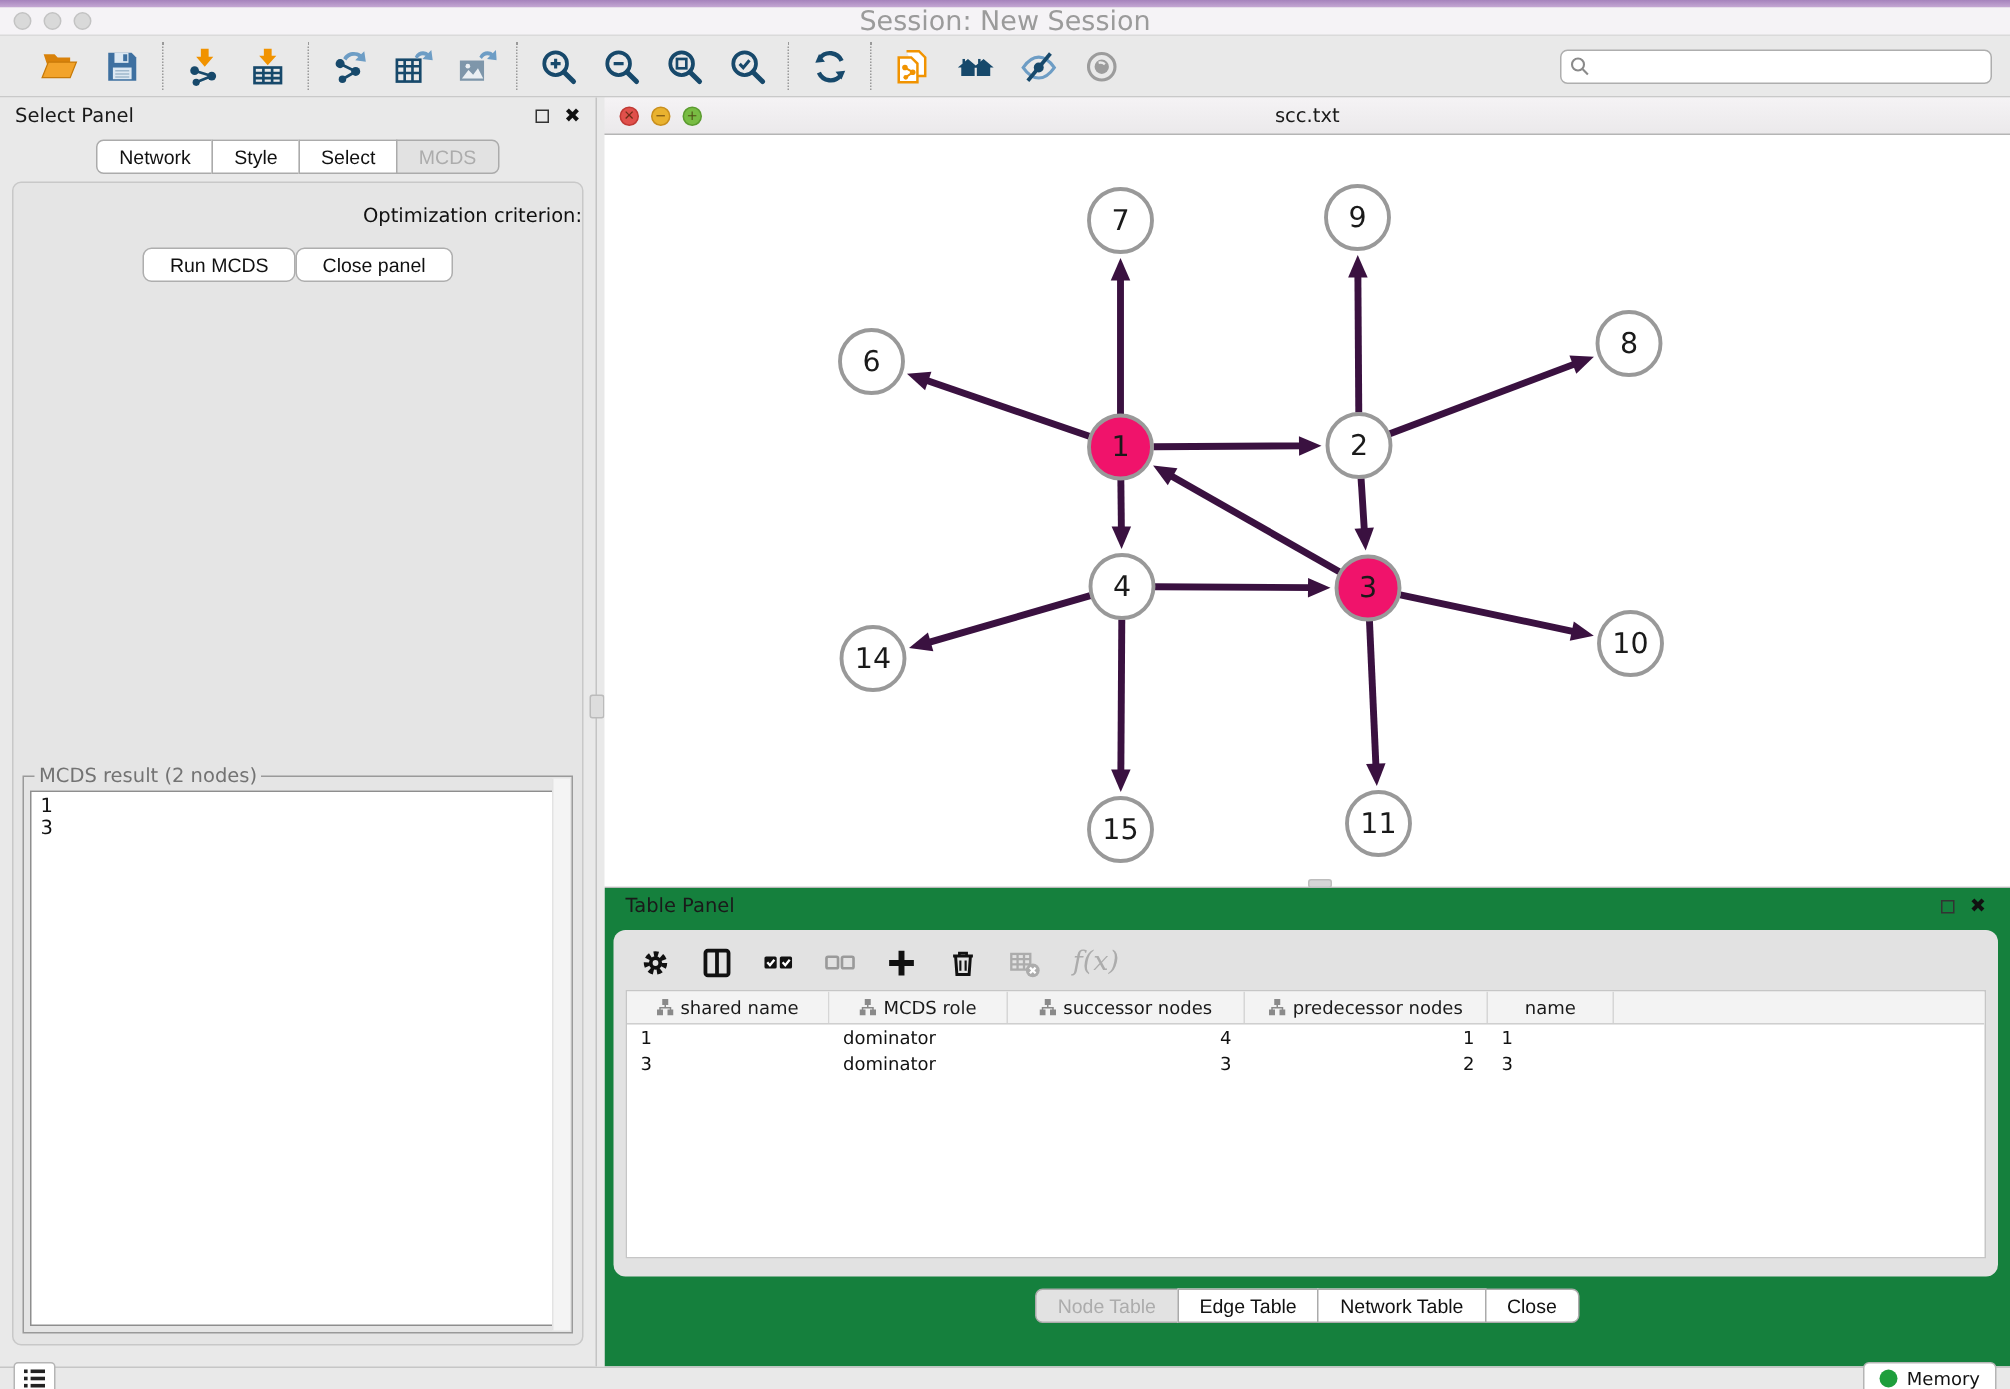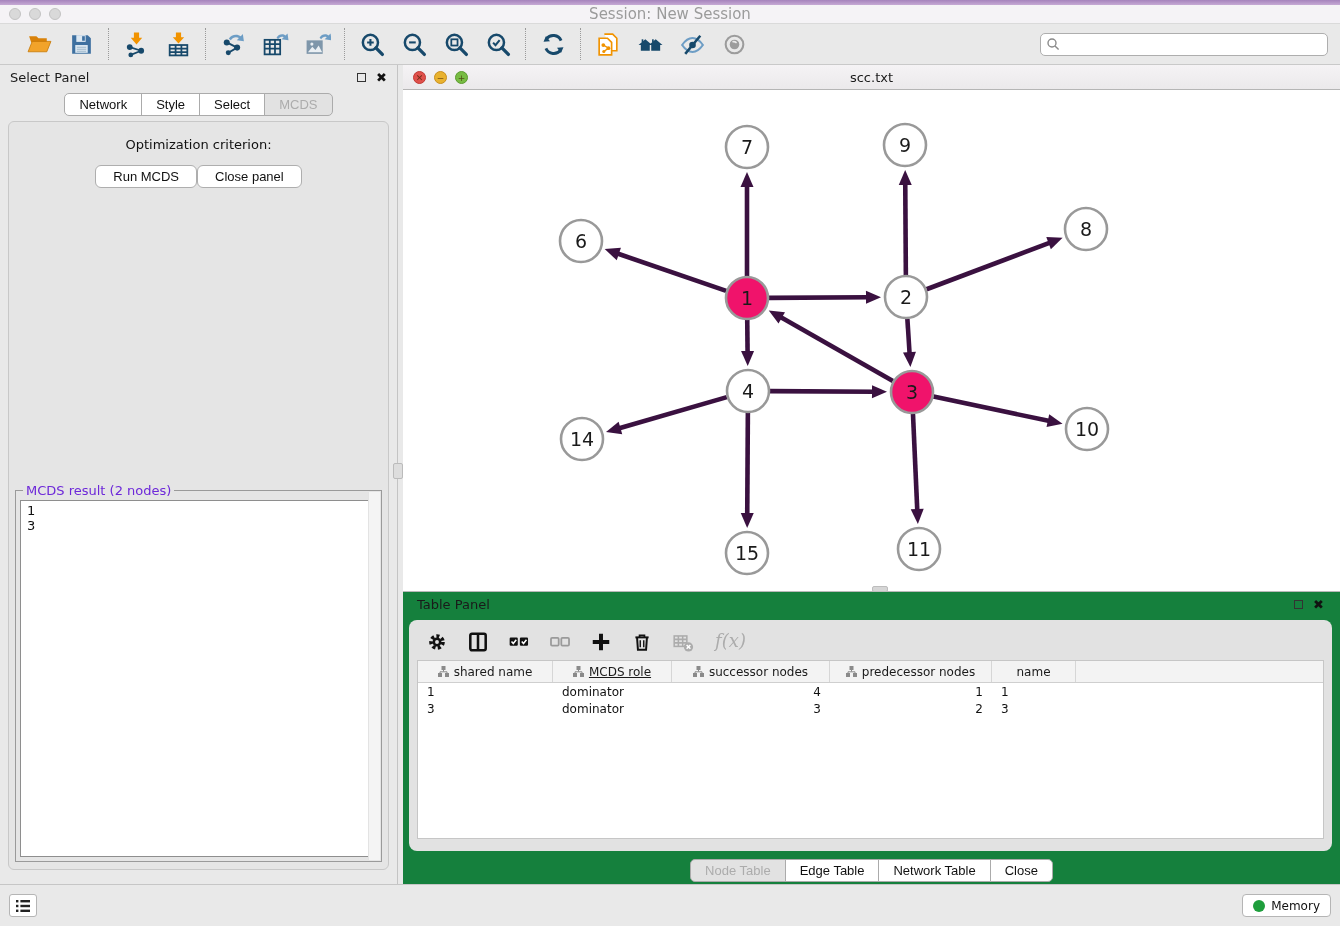--- a/index.html
+++ b/index.html
@@ -4,21 +4,21 @@
 <style>
   *{box-sizing:border-box;margin:0;padding:0}
   body{font-family:"DejaVu Sans","Liberation Sans",sans-serif;background:#bbb}
   .window{width:1340px;height:926px;background:#E9E9E9;display:flex;flex-direction:column;position:relative;overflow:hidden}
 
   
   .accent{height:5px;background:linear-gradient(#A583BC,#C6A9D4)}
   .titlebar{height:19px;background:#F5F3F6;border-bottom:1px solid #DADADA;position:relative;display:flex;align-items:center}
   .traffic{display:flex;gap:8px;margin-left:9px;z-index:2}
   .traffic span{width:12px;height:12px;border-radius:50%;background:#D9D9D9;border:1px solid #C3C3C3}
-  .win-title{position:absolute;left:0;right:0;text-align:center;font-size:15px;color:#9B9B9B}
+  .win-title{position:absolute;left:0;right:0;text-align:center;font-size:18px;color:#9B9B9B}
 
   
   .toolbar{height:41px;border-bottom:1px solid #C9C9C9;display:flex;align-items:center;padding:0 12px;background:#E9E9E9}
   .tb-group{display:flex;align-items:center;gap:14px;padding:0 13px}
   .tb-sep{width:0;height:32px;border-left:1px dotted #9A9A9A}
   .tb-icon{width:28px;height:28px;display:flex;align-items:center;justify-content:center;cursor:pointer}
   .tb-icon svg{width:27px;height:27px}
   .search-wrap{margin-left:auto;position:relative}
   .search-wrap input{width:288px;height:23px;border:1px solid #AEAEAE;border-radius:5px;background:#fff;padding:0 6px 0 24px;font-size:12px;outline:none}
   .search-glass{position:absolute;left:6px;top:4px;width:14px;height:14px}
@@ -33,28 +33,28 @@
   .panel-titlebar{height:25px;display:flex;align-items:center;padding:0 10px;font-size:13px;color:#1A1A1A}
   .panel-controls{margin-left:auto;display:flex;align-items:center;gap:10px}
   .ic-float{width:9px;height:9px;border:1.5px solid #333;display:inline-block;cursor:pointer}
   .ic-close{font-size:13px;font-weight:bold;color:#111;cursor:pointer;line-height:1}
   .seg-row{display:flex;justify-content:center;margin-top:3px}
   .seg-btn{font-size:13px;padding:3px 14px;background:#fff;border:1px solid #ABABAB;margin-left:-1px;color:#111;cursor:pointer;white-space:nowrap}
   .seg-btn:first-child{border-radius:5px 0 0 5px;margin-left:0}
   .seg-btn:last-child{border-radius:0 5px 5px 0}
   .seg-btn.sel{background:#E2E2E2;color:#ACACAC}
   .cp-content{flex:1;margin:5px 8px 14px;border:1px solid #C8C8C8;border-radius:6px;background:#E5E5E5;display:flex;flex-direction:column;min-height:0}
-  .opt-label{text-align:center;font-size:13px;color:#111;margin-top:15px}
+  .opt-label{text-align:right;font-size:13px;color:#111;margin-top:15px}
   .combo{width:310px;height:23px;margin:9px auto 0;background:#fff;border:1px solid #AEAEAE;border-radius:5px;display:flex;align-items:center;padding:0 6px 0 10px;font-size:13px;cursor:pointer}
   .combo .stepper{margin-left:auto}
   .btn-row{display:flex;justify-content:center;margin-top:13px}
   .btn{height:23px;padding:0 17px;font-size:13px;background:#fff;border:1px solid #AEAEAE;border-radius:6px;cursor:pointer;color:#111}
   .cp-spacer{flex:1}
   .result-group{margin:0 6px 7px;border:1px solid #9A9A9A;position:relative;height:372px;padding:9px 4px 4px}
-  .result-legend{position:absolute;top:-8px;left:7px;background:#E5E5E5;padding:0 3px;font-size:13px;color:#6d28d9}
+  .result-legend{position:absolute;top:-8px;left:7px;background:#E5E5E5;padding:0 3px;font-size:13px;color:#737373}
   .result-box{height:100%;background:#fff;border:1px solid #8E8E8E;font-size:13px;color:#111;padding:2px 6px;white-space:pre;position:relative;overflow:hidden}
   .result-scroll{position:absolute;top:1px;right:1px;bottom:1px;width:12px;background:#F4F4F4;border-left:1px solid #E3E3E3}
 
   
   .right-col{flex:1;display:flex;flex-direction:column;min-width:0}
   .net-frame{height:527px;display:flex;flex-direction:column;border-bottom:1px solid #B9B9B9}
   .net-titlebar{height:25px;background:linear-gradient(#F5F3F5,#EBE9EB);border-bottom:1px solid #B5B5B5;position:relative;display:flex;align-items:center}
   .mac-btns{display:flex;gap:8px;margin-left:10px;z-index:2}
   .mac{width:13px;height:13px;border-radius:50%;font-size:9px;line-height:12px;text-align:center;color:rgba(60,30,0,.7);cursor:pointer}
   .mac.red{background:#E0504B;border:1px solid #C03934}
@@ -72,21 +72,21 @@
   .tp-toolbar .tp-icon{width:22px;height:22px;display:flex;align-items:center;justify-content:center;cursor:pointer}
   .tp-icon.disabled{cursor:default}
   .tbl{background:#fff;border:1px solid #C6C6C6;height:179px;overflow:hidden;position:relative}
   .tbl-head{display:flex;height:22px;background:#F3F3F3;border-bottom:1px solid #CFCFCF}
   .th{display:flex;align-items:center;justify-content:center;gap:5px;font-size:12px;color:#1A1A1A;border-right:1px solid #D6D6D6;background:#F3F3F3;position:relative}
   .tbl-row{display:flex;height:17px;align-items:center}
   .td{font-size:12px;color:#111;padding:0 9px;overflow:hidden;white-space:nowrap}
   .bottom-tabs{display:flex;justify-content:center;margin-top:8px}
 
   
-  .statusbar{height:42px;border-top:1px solid #C6C6C6;background:#E9E9E9;display:flex;align-items:center;padding:0 9px}
+  .statusbar{height:15px;border-top:1px solid #C6C6C6;background:#E9E9E9;display:flex;align-items:center;padding:0 9px}
   .sb-btn{width:28px;height:23px;background:#fff;border:1px solid #B5B5B5;border-radius:3px;display:flex;align-items:center;justify-content:center;cursor:pointer}
   .mem-btn{margin-left:auto;height:23px;background:#fff;border:1px solid #B5B5B5;border-radius:4px;display:flex;align-items:center;gap:6px;padding:0 10px;font-size:12px;color:#111;cursor:pointer}
   .mem-dot{width:12px;height:12px;border-radius:50%}
 </style>
 </head>
 <body>
 
 <div class="window">
 
   <div class="accent"></div>
@@ -469,21 +469,21 @@
                       <g fill="#8A8A8A" stroke="#8A8A8A">
                         <rect x="4" y="0.5" width="3" height="3"></rect>
                         <rect x="0.5" y="7.5" width="3" height="3"></rect>
                         <rect x="7.5" y="7.5" width="3" height="3"></rect>
                         <path d="M5.5 3.5v2M2 7.5V5.8h7v1.7" fill="none" stroke-width="1"></path>
                       </g>
                     </svg>
                   </span>
                   <span>shared name</span>
                 </div>
-                <div class="th" style="width: 119px; text-decoration: underline;">
+                <div class="th" style="width: 119px;">
                   <span style="display: inline-flex;">
                     <svg width="11" height="11" viewBox="0 0 11 11">
                       <g fill="#8A8A8A" stroke="#8A8A8A">
                         <rect x="4" y="0.5" width="3" height="3"></rect>
                         <rect x="0.5" y="7.5" width="3" height="3"></rect>
                         <rect x="7.5" y="7.5" width="3" height="3"></rect>
                         <path d="M5.5 3.5v2M2 7.5V5.8h7v1.7" fill="none" stroke-width="1"></path>
                       </g>
                     </svg>
                   </span>

